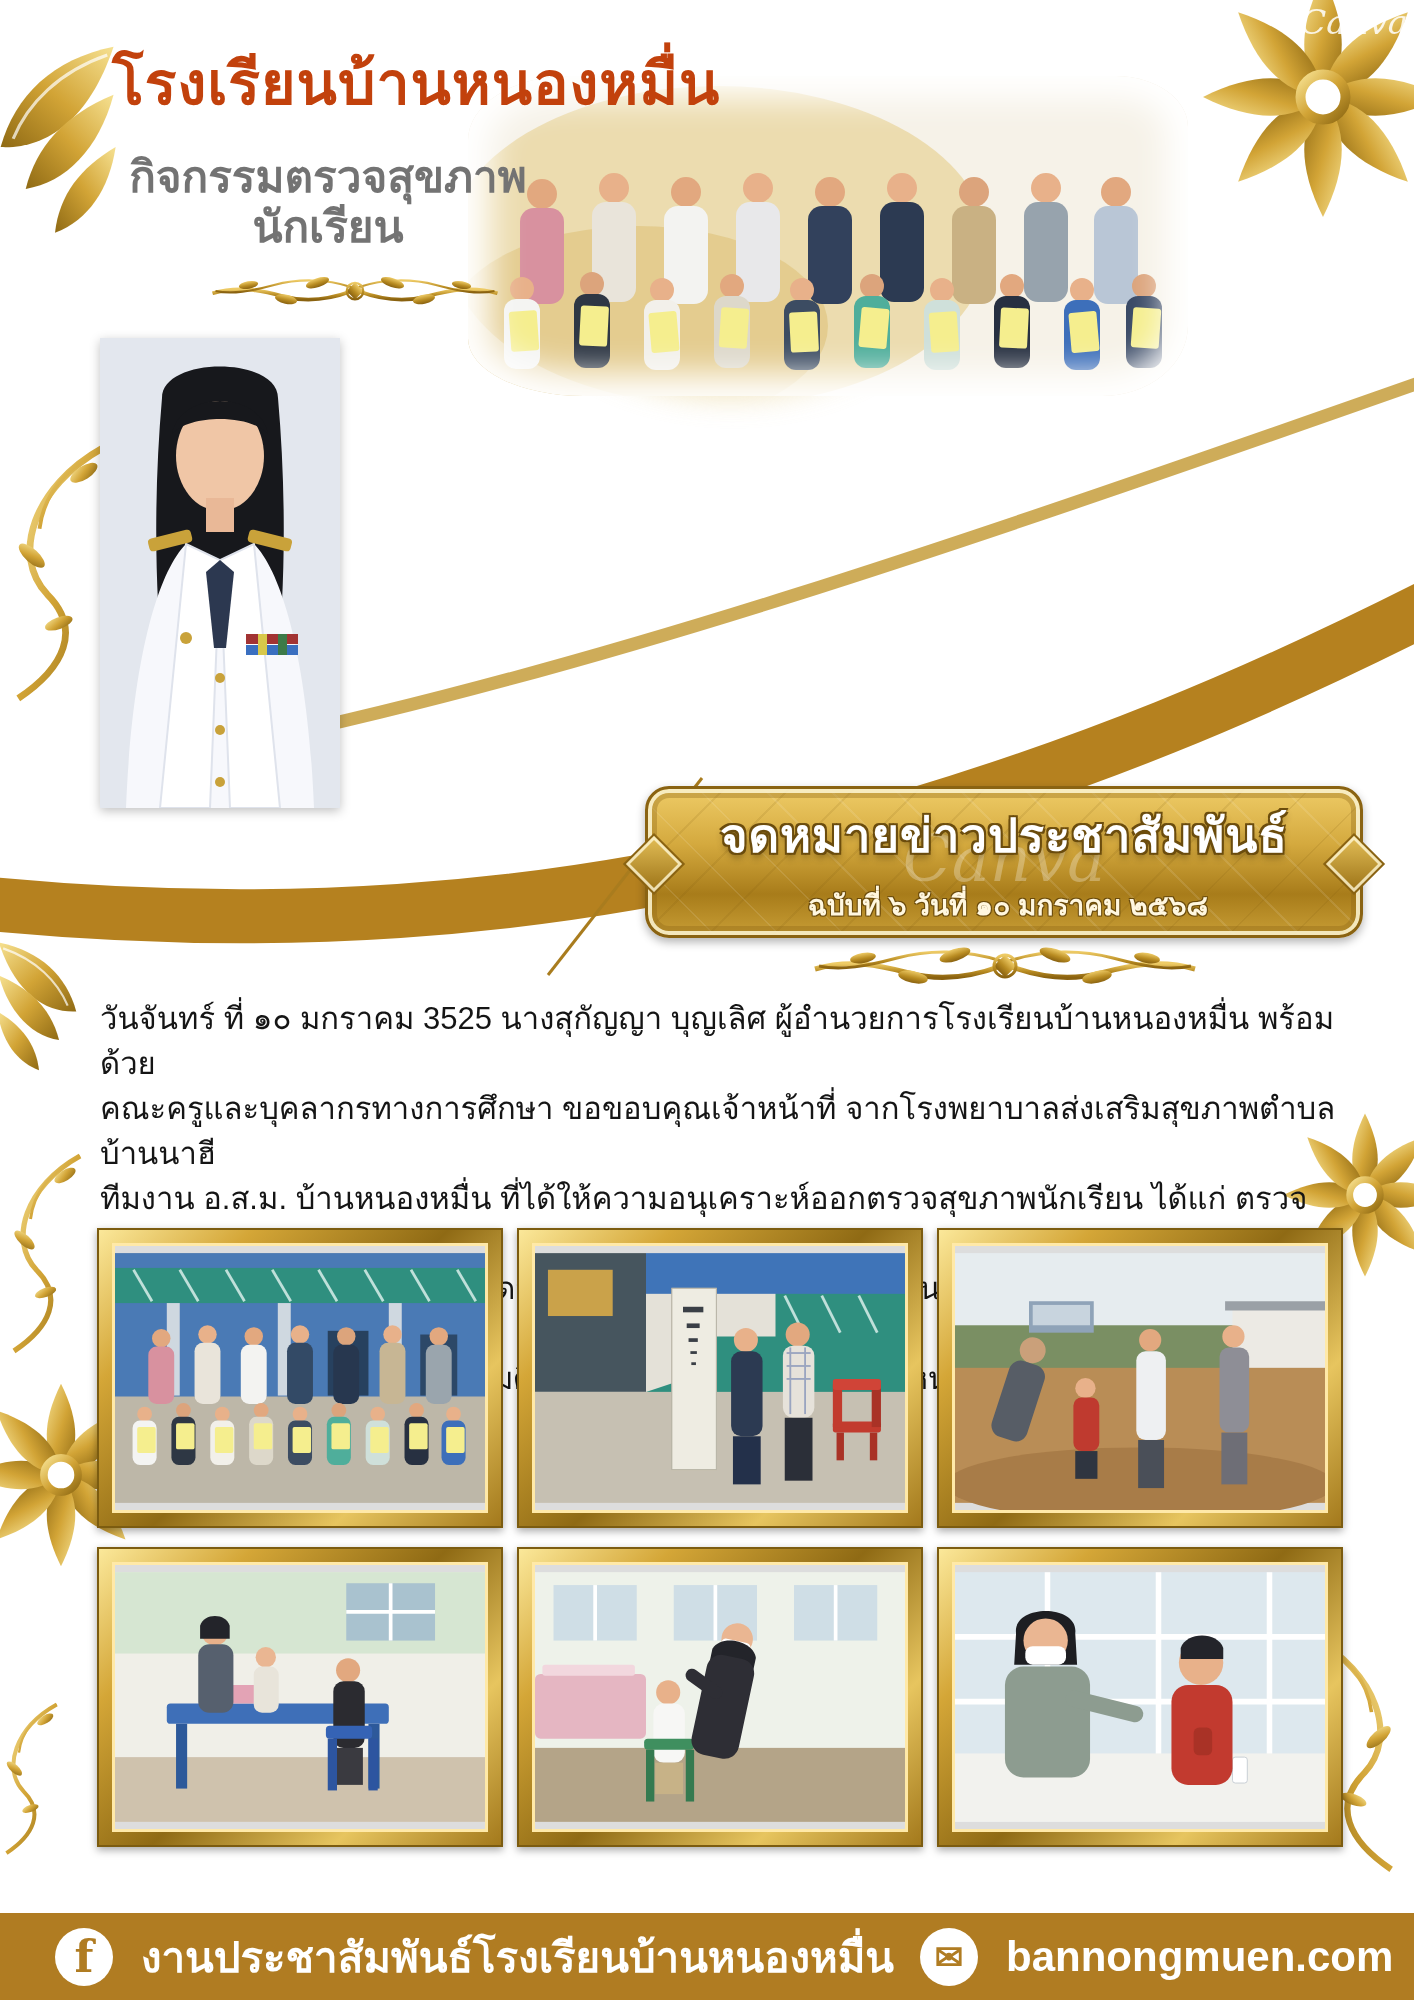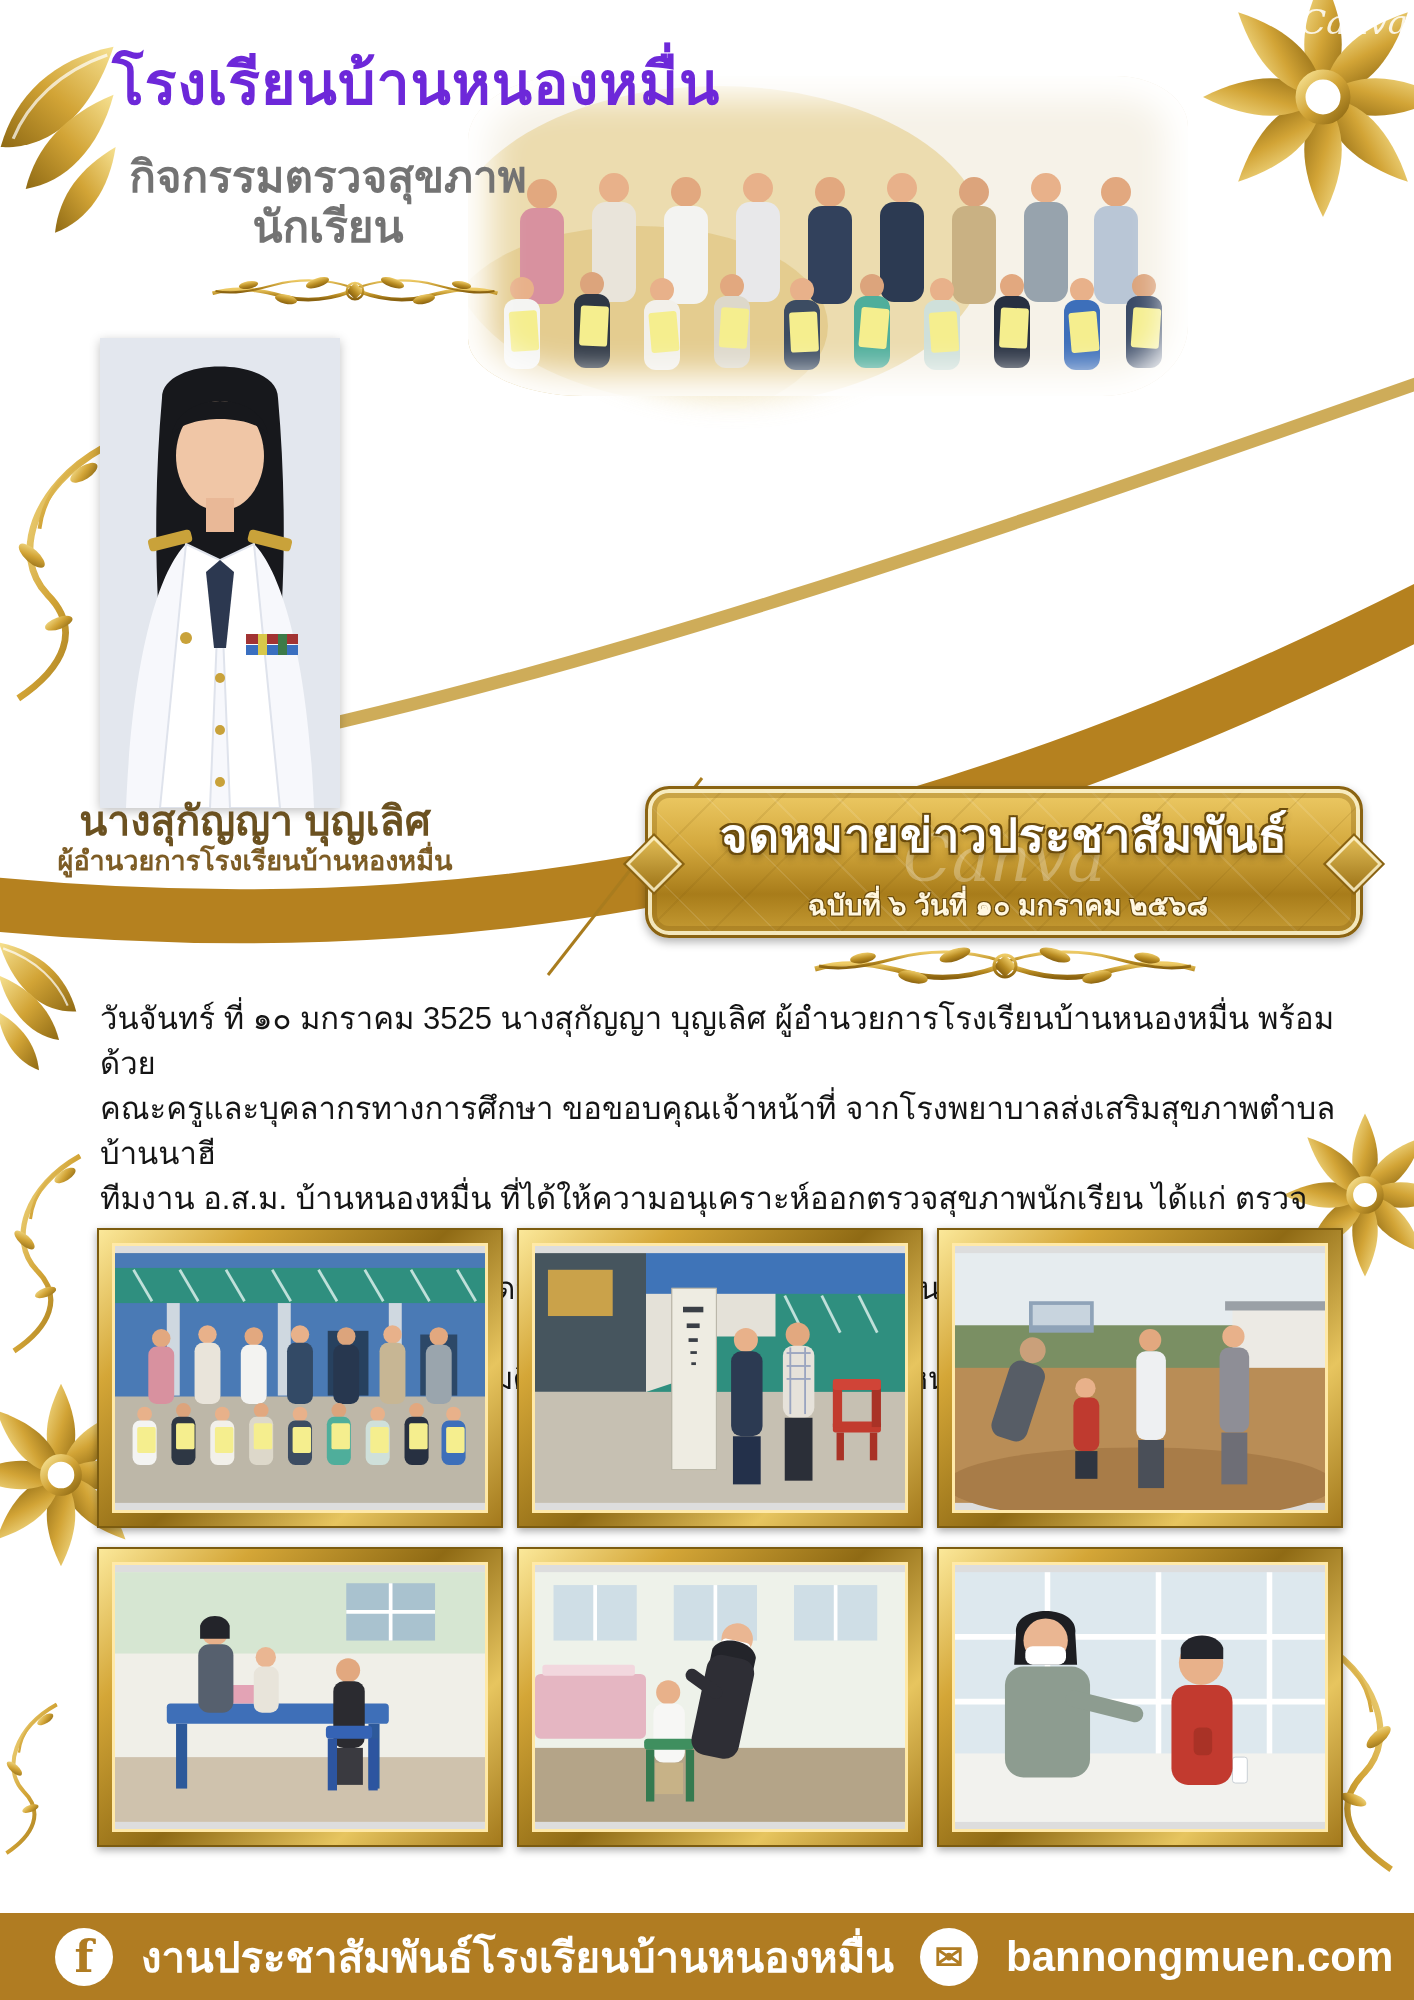--- a/index.html
+++ b/index.html
@@ -5,21 +5,21 @@
   html,body{margin:0;padding:0;background:#888;}
   .page{
     position:relative;width:1414px;height:2000px;background:#ffffff;
     overflow:hidden;font-family:"Liberation Sans",sans-serif;margin:0 auto;text-decoration:underline;
   }
   svg{display:block}
   .abs{position:absolute}
 
   
   .school-title{
-    left:112px;top:36px;font-size:59px;font-weight:bold;color:#6d28d9;
+    left:112px;top:36px;font-size:59px;font-weight:bold;color:#c2410c;
     letter-spacing:1px;white-space:nowrap;
   }
   .activity-sub{
     left:128px;top:152px;width:400px;text-align:center;
     font-size:44px;font-weight:bold;color:#737373;line-height:50px;
   }
 
   
   .portrait{
     left:100px;top:338px;width:240px;height:470px;
@@ -317,24 +317,20 @@
         <rect x="158" y="296" width="9" height="21" fill="#d8c84a"></rect>
         <rect x="178" y="296" width="9" height="21" fill="#3d7a48"></rect>
       </g>
       <circle cx="86" cy="300" r="6" fill="#c9a23a"></circle>
       <circle cx="120" cy="340" r="5" fill="#c9a23a"></circle>
       <circle cx="120" cy="392" r="5" fill="#c9a23a"></circle>
       <circle cx="120" cy="444" r="5" fill="#c9a23a"></circle>
     </svg>
   </div>
 
-  <div class="abs director-block" style="z-index:4">
-    <div class="director-name">นางสุกัญญา บุญเลิศ</div>
-    <div class="director-role">ผู้อำนวยการโรงเรียนบ้านหองหมื่น</div>
-  </div>
 
   <div class="abs banner" style="z-index:5">
     <div class="banner-watermark">Canva</div>
     <div class="banner-title">จดหมายข่าวประชาสัมพันธ์</div>
     <div class="banner-issue">ฉบับที่ ๖ วันที่ ๑๐ มกราคม  ๒๕๖๘</div>
   </div>
 
   <svg class="abs" style="left:805px;top:944px;z-index:4" width="400" height="44" viewBox="0 0 400 44">
     <use href="#divhalf"></use>
       <use href="#divhalf" transform="translate(400 0) scale(-1 1)"></use>

